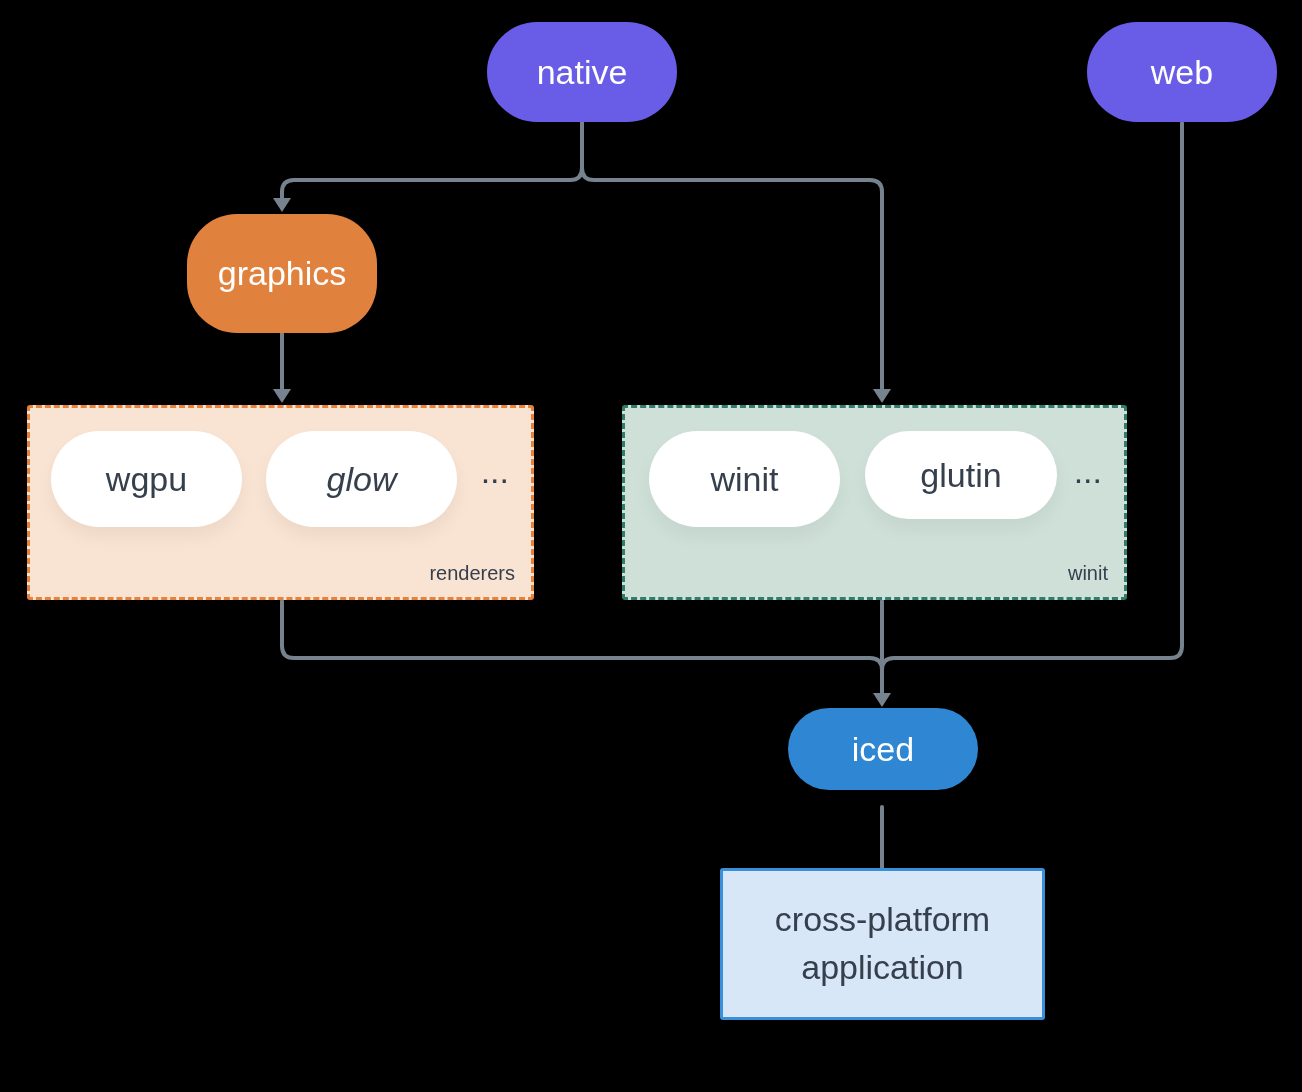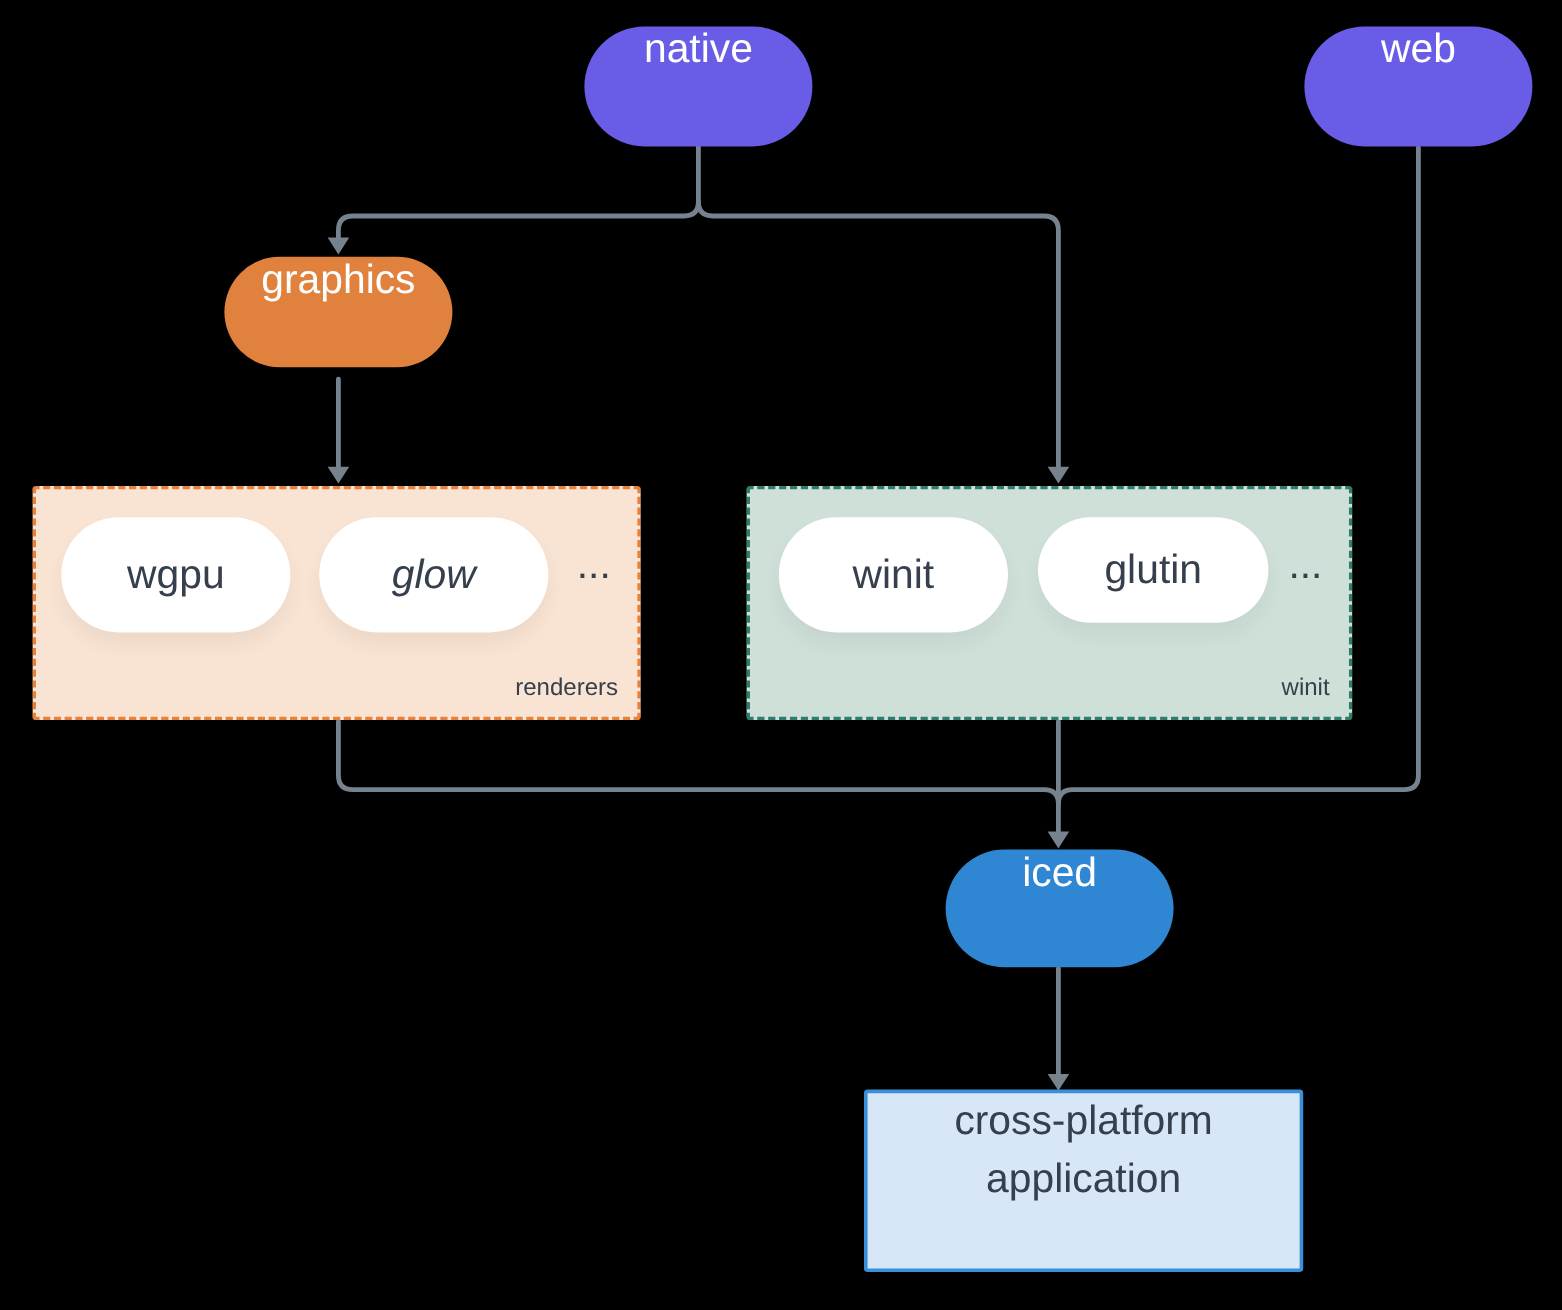--- a/index.html
+++ b/index.html
@@ -39,21 +39,21 @@
     fill: none;
     stroke: var(--connector);
     stroke-width: 4;
     stroke-linecap: round;
     stroke-linejoin: round;
   }
   .arrowhead { fill: var(--connector); stroke: none; }
 
   .node {
     position: absolute;
-    display: flex; align-items: flex-start; justify-content: center;
+    display: flex; align-items: center; justify-content: center;
     font-size: 34px;
     z-index: 2;
   }
   .pill {
     border-radius: 50px;
     color: var(--text-light);
   }
   .pill-native, .pill-web { background: var(--node-purple); }
   .pill-graphics { background: var(--node-orange); }
   .pill-iced { background: var(--node-blue); }
@@ -89,26 +89,26 @@
     transform: translateY(-8px);
   }
   .group-label {
     position: absolute;
     right: 16px; bottom: 12px;
     color: var(--text-dark);
     font-size: 20px;
   }
   .app-box {
     position: absolute;
-    left: 720px; top: 908px;
-    width: 366px; height: 152px;
+    left: 720px; top: 868px;
+    width: 325px; height: 152px;
     background: var(--app-fill);
     border: 3px solid var(--app-border);
     border-radius: 3px;
-    display: flex; justify-content: center;
+    display: flex; align-items: center; justify-content: center;
     text-align: center;
     color: var(--text-dark);
     font-size: 34px;
     line-height: 1.4;
     z-index: 2;
     padding: 0 40px;
   }
 </style>
 </head>
 <body>
@@ -139,21 +139,21 @@
   </svg>
 
   <div class="node pill pill-native" style="left:487px; top:22px; width:190px; height:100px;">
     <span>native</span>
   </div>
 
   <div class="node pill pill-web" style="left:1087px; top:22px; width:190px; height:100px;">
     <span>web</span>
   </div>
 
-  <div class="node pill pill-graphics" style="left:187px; top:214px; width:190px; height:92px;">
+  <div class="node pill pill-graphics" style="left:187px; top:214px; width:190px; height:119px;">
     <span>graphics</span>
   </div>
 
   <div class="group group-renderers" style="left:27px; top:405px; width:507px; height:195px;">
     <div class="inner-pill" style="left:21px; top:23px; width:191px; height:96px;">
       <span>wgpu</span>
     </div>
     <div class="inner-pill" style="left:236px; top:23px; width:191px; height:96px;font-style:italic;">
       <span>glow</span>
     </div>
@@ -165,21 +165,21 @@
     <div class="inner-pill" style="left:24px; top:23px; width:191px; height:96px;">
       <span>winit</span>
     </div>
     <div class="inner-pill" style="left:240px; top:23px; width:192px; height:88px;">
       <span>glutin</span>
     </div>
     <div class="ellipsis">...</div>
     <div class="group-label">winit</div>
   </div>
 
-  <div class="node pill pill-iced" style="left:788px; top:708px; width:190px; height:98px;">
+  <div class="node pill pill-iced" style="left:788px; top:708px; width:190px; height:82px;">
     <span>iced</span>
   </div>
 
   <div class="app-box">
     <span>cross-platform application</span>
   </div>
 
 </div>
 
 </body></html>

